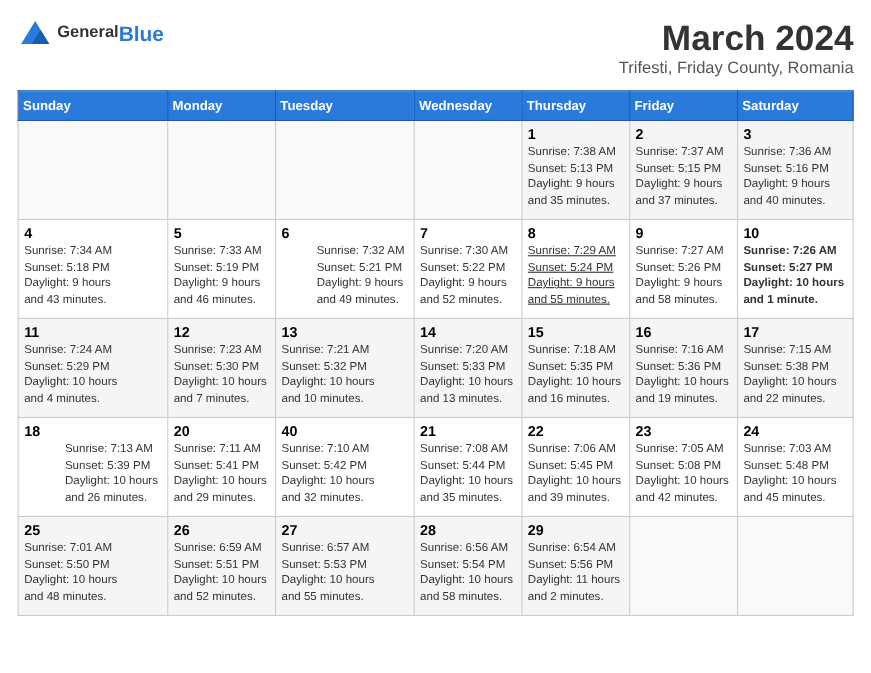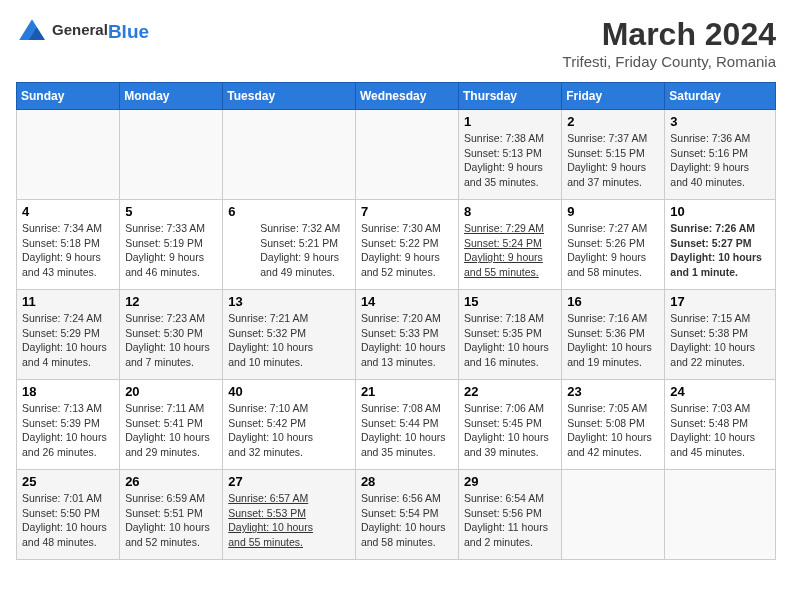--- a/index.html
+++ b/index.html
@@ -257,21 +257,21 @@
           <span class="day-num">17</span>
           <div class="day-info" style="white-space: pre-line;">Sunrise: 7:15 AM
 Sunset: 5:38 PM
 Daylight: 10 hours
 and 22 minutes.</div>
         </td>
       </tr>
       <tr>
         <td>
           <span class="day-num">18</span>
-          <div class="day-info" style="white-space: pre-line;">Sunrise: 7:13 AM
+          <div class="day-info" style="white-space: pre-line; margin-left: 37px;">Sunrise: 7:13 AM
 Sunset: 5:39 PM
 Daylight: 10 hours
 and 26 minutes.</div>
         </td>
         <td>
           <span class="day-num">20</span>
           <div class="day-info" style="white-space: pre-line;">Sunrise: 7:11 AM
 Sunset: 5:41 PM
 Daylight: 10 hours
 and 29 minutes.</div>
@@ -322,21 +322,21 @@
         </td>
         <td>
           <span class="day-num">26</span>
           <div class="day-info" style="white-space: pre-line;">Sunrise: 6:59 AM
 Sunset: 5:51 PM
 Daylight: 10 hours
 and 52 minutes.</div>
         </td>
         <td>
           <span class="day-num">27</span>
-          <div class="day-info" style="white-space: pre-line; text-decoration: underline;">Sunrise: 6:57 AM
+          <div class="day-info" style="white-space: pre-line;">Sunrise: 6:57 AM
 Sunset: 5:53 PM
 Daylight: 10 hours
 and 55 minutes.</div>
         </td>
         <td>
           <span class="day-num">28</span>
           <div class="day-info" style="white-space: pre-line;">Sunrise: 6:56 AM
 Sunset: 5:54 PM
 Daylight: 10 hours
 and 58 minutes.</div>

